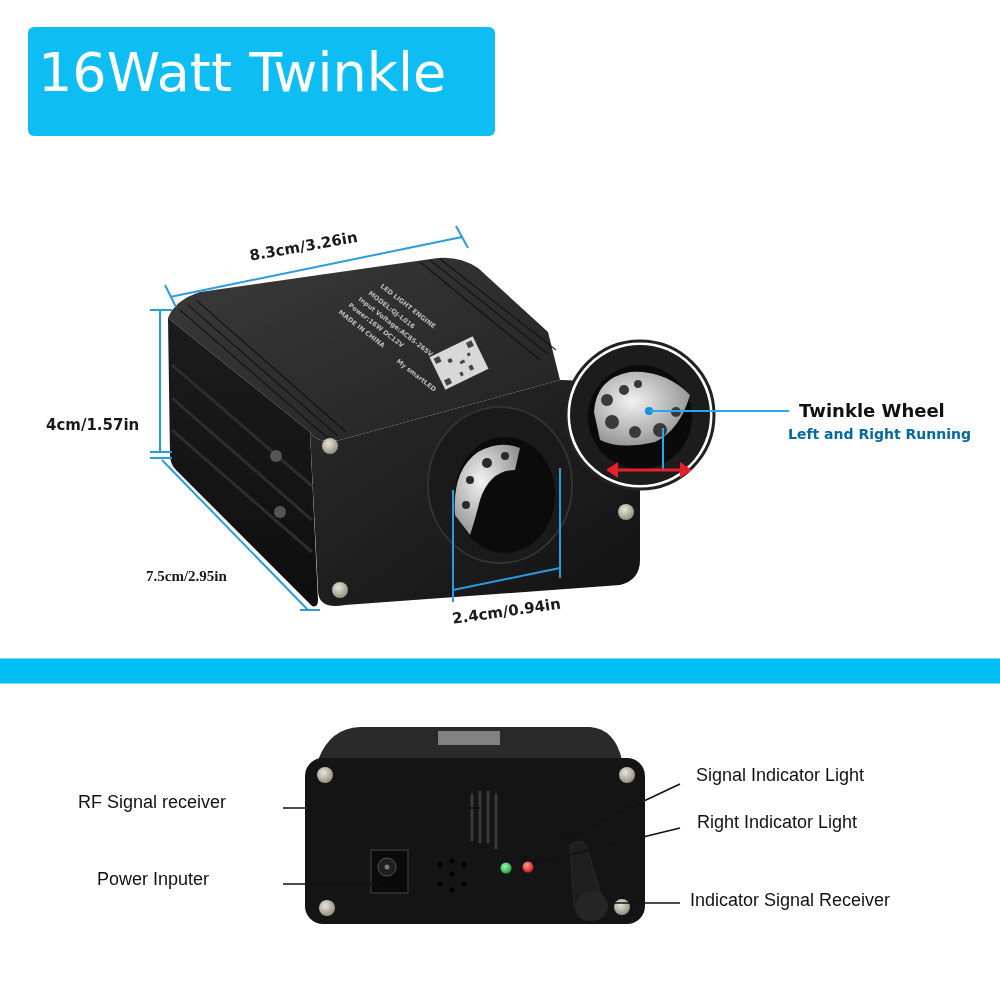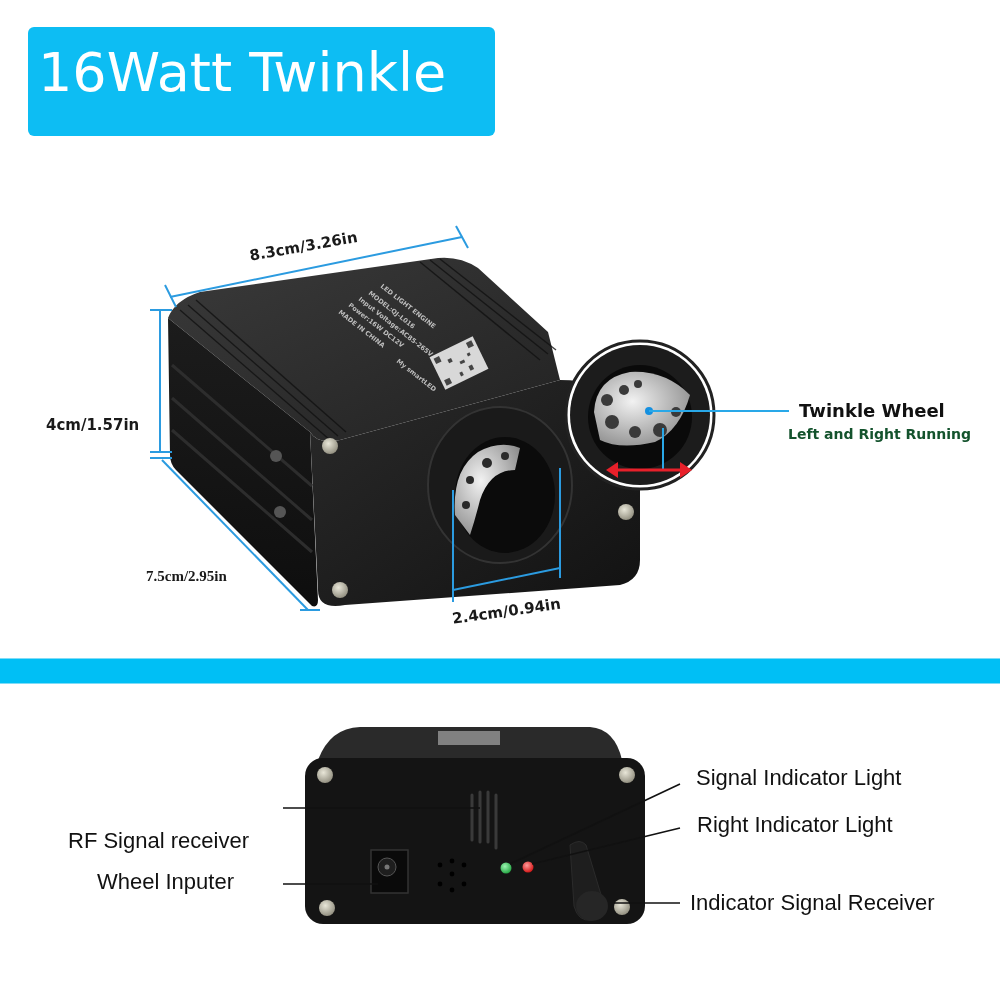--- a/index.html
+++ b/index.html
@@ -6,21 +6,21 @@
   body { width:1000px; height:983px; position:relative; overflow:hidden; font-family:"DejaVu Sans", sans-serif; }
   .abs { position:absolute; }
   .title-badge {
     left:28px; top:27px; width:467px; height:109px;
     background:#0dbdf3; border-radius:6px;
     color:#ffffff; font-family:"DejaVu Sans", sans-serif; font-size:54px;
     line-height:91px; padding-left:10px; box-sizing:border-box; letter-spacing:0px;
   }
   .divider { left:0; top:658px; width:1000px; height:24px; background:#00bff5; border-top:1px solid #7fdcf7; border-bottom:1px solid #7fdcf7; }
   .dim { font-family:"DejaVu Sans", sans-serif; font-weight:bold; font-size:15px; color:#1a1a1a; white-space:nowrap; }
-  .callout { font-family:"Liberation Sans", sans-serif; font-size:22px; color:#111; white-space:nowrap; }
+  .callout { font-family:"Liberation Sans", sans-serif; font-size:18px; color:#111; white-space:nowrap; }
   svg { position:absolute; left:0; top:0; }
 </style>
 </head>
 <body>
 
 <div class="abs title-badge">16Watt Twinkle</div>
 
 <svg width="1000" height="983">
   <defs>
     <linearGradient id="topFace" x1="0" y1="0" x2="1" y2="1">
@@ -210,21 +210,21 @@
     <line x1="614" y1="903" x2="680" y2="903"></line>
   </g>
 </svg>
 
 <div class="abs dim" style="left:248px; top:247px; transform:rotate(-10deg); transform-origin:left top;">8.3cm/3.26in</div>
 <div class="abs dim" style="left:46px; top:372px;margin-top:44px;">4cm/1.57in</div>
 <div class="abs dim" style="left:146px; top:568px;font-family:Liberation Serif, serif;">7.5cm/2.95in</div>
 <div class="abs dim" style="left:451px; top:610px; transform:rotate(-8deg); transform-origin:left top;">2.4cm/0.94in</div>
 
 <div class="abs" style="left:799px; top:400px; font-family:'DejaVu Sans', sans-serif; font-weight:bold; font-size:18px; color:#111;">Twinkle Wheel</div>
-<div class="abs" style="left:788px; top:426px; font-family:'DejaVu Sans', sans-serif; font-weight:bold; font-size:14px; color:#14532d;">Left and Right Running</div>
+<div class="abs" style="left:788px; top:426px; font-family:'DejaVu Sans', sans-serif; font-weight:bold; font-size:14px; color:#0369a1;">Left and Right Running</div>
 
 <div class="abs divider"></div>
 
-<div class="abs callout" style="left:68px; top:792px;margin-top:36px;">RF Signal receiver</div>
-<div class="abs callout" style="left:97px; top:869px;">Wheel Inputer</div>
+<div class="abs callout" style="left:78px; top:792px;">RF Signal receiver</div>
+<div class="abs callout" style="left:97px; top:869px;">Power Inputer</div>
 <div class="abs callout" style="left:696px; top:765px;">Signal Indicator Light</div>
 <div class="abs callout" style="left:697px; top:812px;">Right Indicator Light</div>
 <div class="abs callout" style="left:690px; top:890px;">Indicator Signal Receiver</div>
 
 </body></html>

